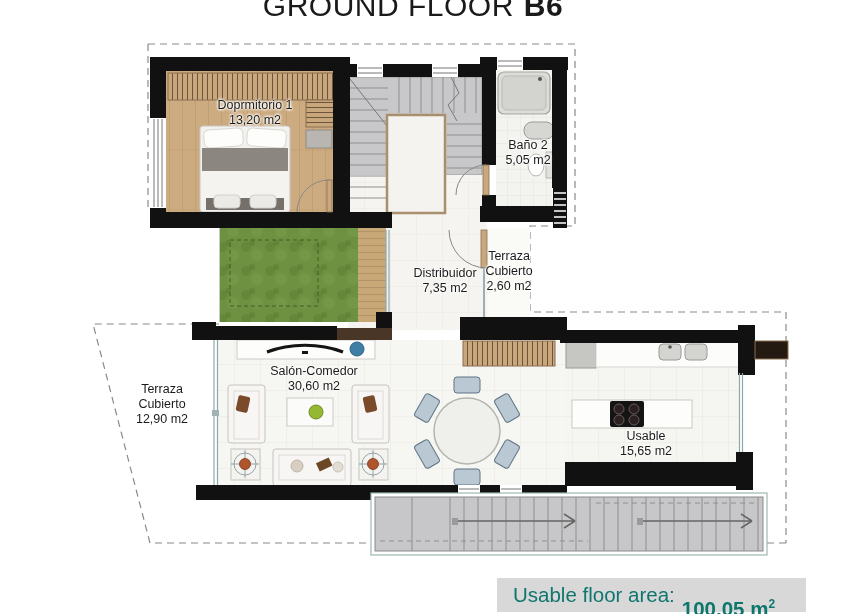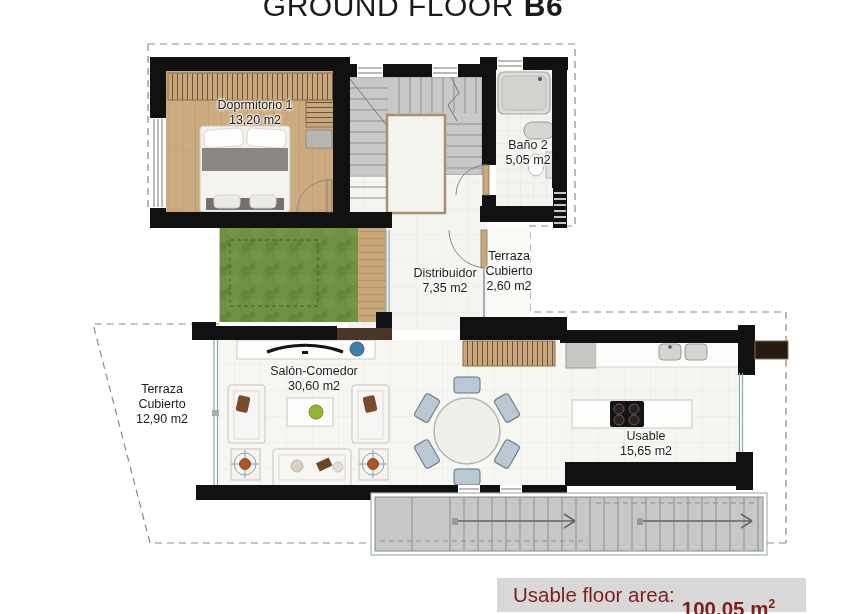--- a/index.html
+++ b/index.html
@@ -9,21 +9,21 @@
   .page-title{position:absolute;top:-11px;left:0;width:826px;text-align:center;
               font-size:30px;color:#1a1a1a;letter-spacing:.5px;white-space:nowrap;}
   .page-title .t-main{font-weight:400;}
   .page-title .t-unit{font-weight:700;margin-left:10px;}
   .room-label{position:absolute;transform:translate(-50%,-50%);text-align:center;
               font-size:12.5px;line-height:1.18;color:#1b1b1b;white-space:nowrap;
               text-shadow:0 0 2px #fff,0 0 3px #fff,0 1px 3px #fff,0 -1px 3px #fff;}
   .room-label span{display:block;}
   .footer-bar{position:absolute;left:497px;top:578px;width:344px;height:34px;
               background:#d8d8d8;display:flex;align-items:center;box-sizing:border-box;
-              padding-left:16px;font-size:20.5px;color:#7f1d1d;white-space:nowrap;}
+              padding-left:16px;font-size:20.5px;color:#0f766e;white-space:nowrap;}
   .footer-bar .f-value{font-weight:700;margin-left:7px;margin-top:28px;}
   .footer-bar sup{font-size:12px;font-weight:700;}
 </style>
 </head>
 <body>
 
 <div class="canvas">
 
   <div class="page-title">
     <span class="t-main">GROUND FLOOR</span><span class="t-unit">B6</span>

